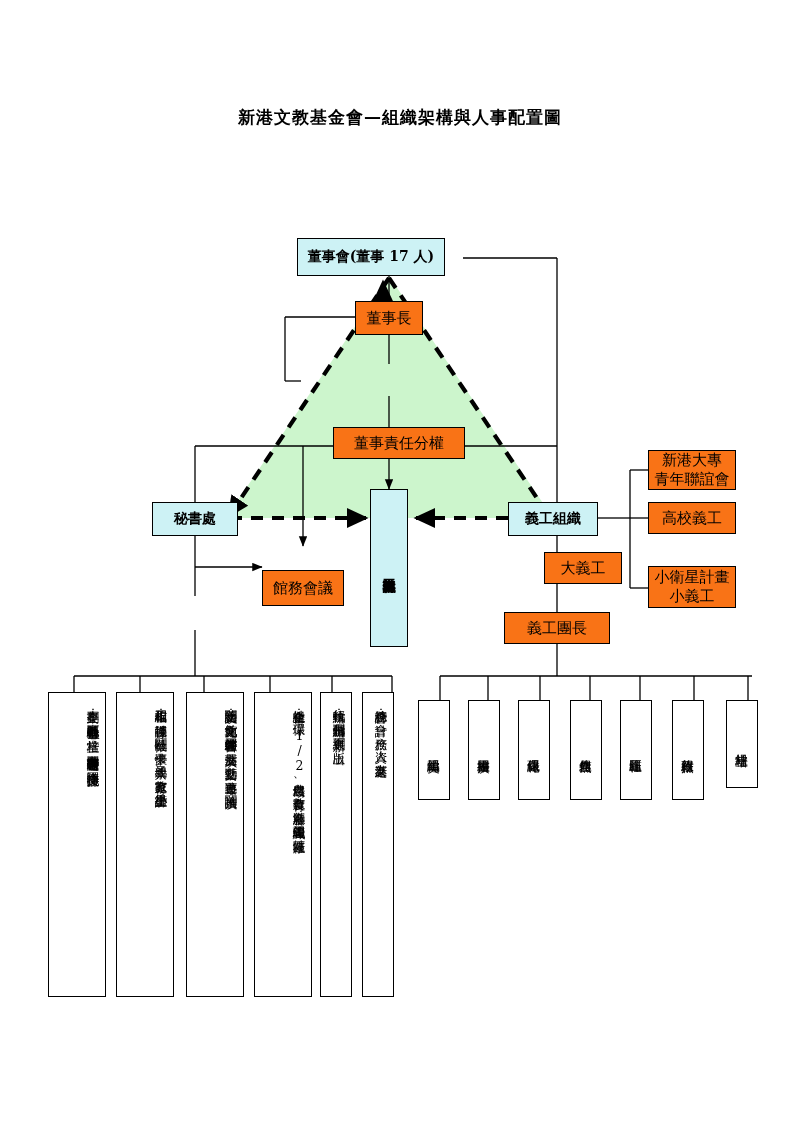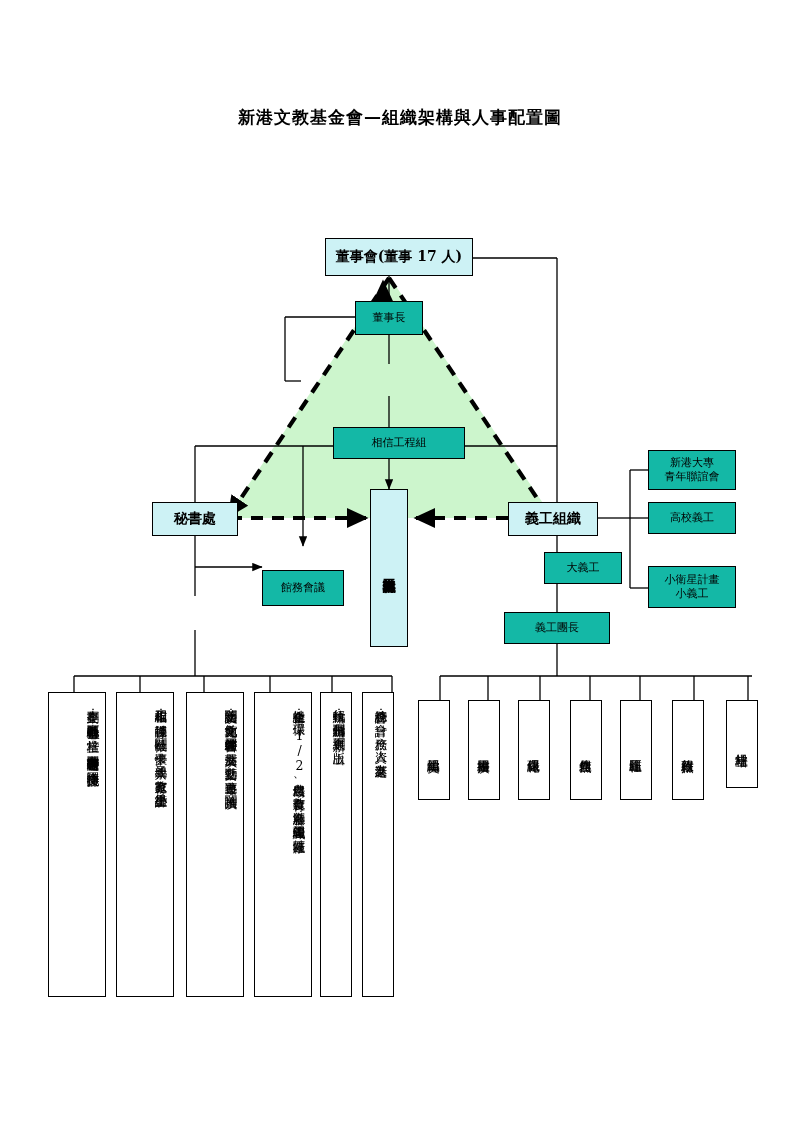--- a/index.html
+++ b/index.html
@@ -24,25 +24,25 @@
   }
 
   
   #wires{position:absolute;left:0;top:0;width:800px;height:1143px;}
 
   
   .node{
     position:absolute;
     box-sizing:border-box;
     border:1px solid #000;
-    background:#14b8a6;
+    background:#f97316;
     display:flex;align-items:center;justify-content:center;
     text-align:center;
     font-family:"DejaVu Serif","Liberation Serif",serif;
-    font-size:11px;
+    font-size:15px;
     line-height:1.25;
     z-index:5;
   }
   .node.blue{background:#cdf2f5;}
   .node.bold{font-weight:bold;}
   .node.b2{border-width:1.6px;}
 
   
   .vtext{
     position:absolute;
@@ -173,26 +173,26 @@
       <line x1="748" y1="676" x2="748" y2="700"></line>
 
       <line x1="598" y1="518" x2="630" y2="518"></line>
       <line x1="630" y1="470" x2="630" y2="588"></line>
       <line x1="630" y1="470" x2="648" y2="470"></line>
       <line x1="630" y1="518" x2="648" y2="518"></line>
       <line x1="630" y1="588" x2="648" y2="588"></line>
     </g>
   </svg>
 
-  <div class="node blue bold b2" style="left:325px;top:238px;width:148px;height:38px;font-size:14px;">董事會(董事 17 人)</div>
+  <div class="node blue bold b2" style="left:297px;top:238px;width:148px;height:38px;font-size:14px;">董事會(董事 17 人)</div>
 
   <div class="node" style="left:355px;top:301px;width:68px;height:34px;">董事長</div>
 
 
-  <div class="node" style="left:333px;top:427px;width:132px;height:32px;">相信工程組</div>
+  <div class="node" style="left:333px;top:427px;width:132px;height:32px;">董事責任分權</div>
 
   <div class="node blue bold b2" style="left:152px;top:502px;width:86px;height:34px;font-size:14px;">秘書處</div>
 
   <div class="node blue bold b2" style="left:508px;top:502px;width:90px;height:34px;font-size:14px;">義工組織</div>
 
   <div class="vcenter" style="left:370px;top:489px;width:38px;height:158px;">義工幹部會議</div>
 
   <div class="node" style="left:262px;top:570px;width:82px;height:36px;">館務會議</div>
 
 

